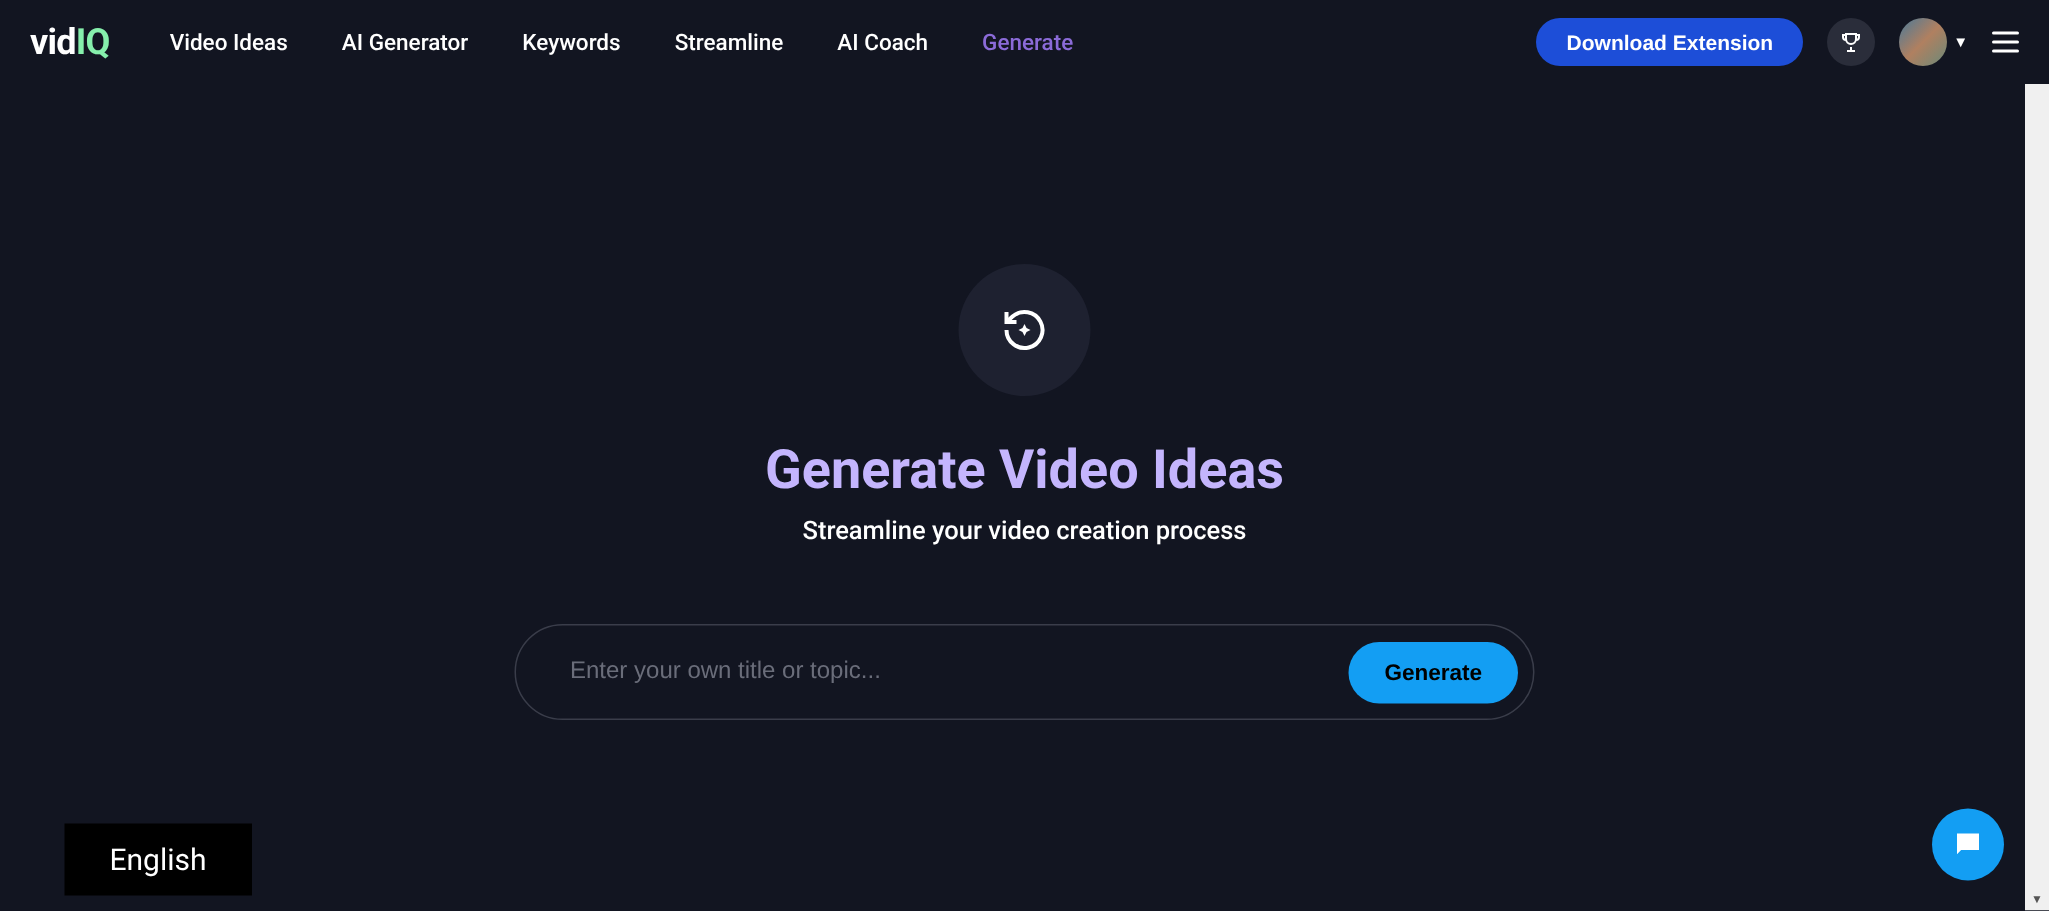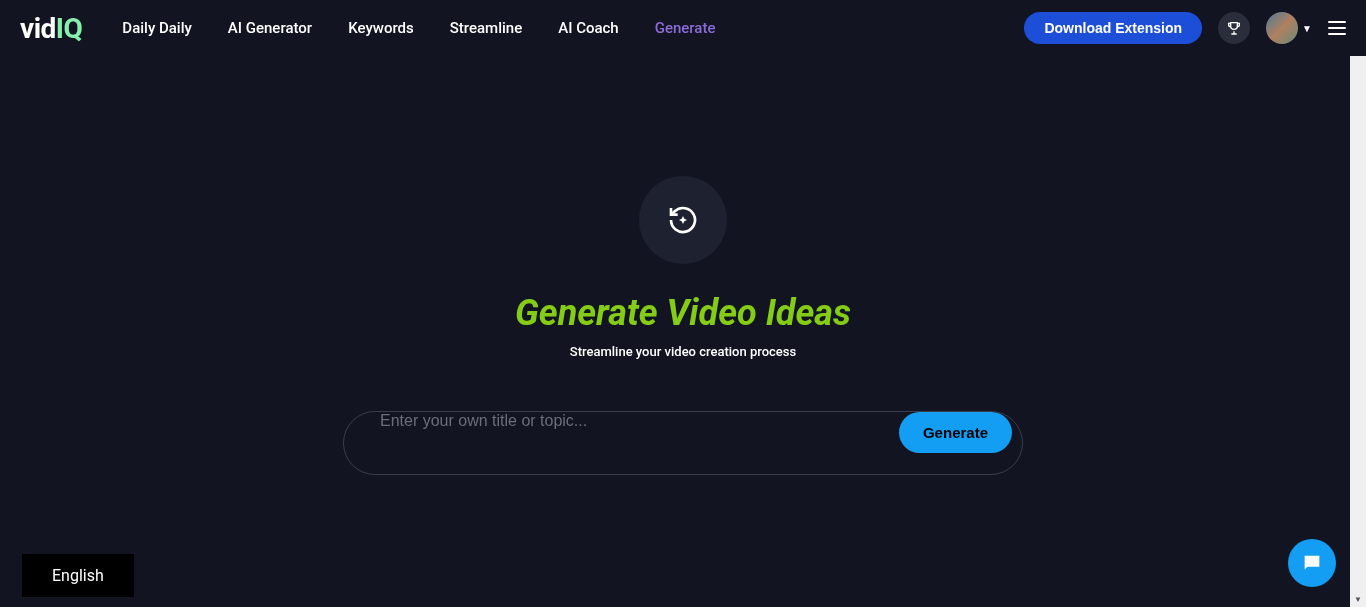--- a/index.html
+++ b/index.html
@@ -20,21 +20,21 @@
       display: flex;
       align-items: center;
       height: 56px;
       padding: 0 20px;
       background: #121521;
     }
     .logo {
       display: flex;
       align-items: center;
       font-weight: 700;
-      font-size: 28px;
+      font-size: 24px;
       letter-spacing: -0.5px;
       margin-right: 40px;
     }
     .logo-vid {
       color: #ffffff;
     }
     .logo-iq {
       color: #86efac;
     }
     .nav {
@@ -119,37 +119,36 @@
       border-radius: 50%;
       background: #1e2130;
       display: flex;
       align-items: center;
       justify-content: center;
       margin-bottom: 28px;
     }
     .heading {
       font-size: 36px;
       font-weight: 700;
-      color: #84cc16;
+      color: #c4b5fd;
       margin-bottom: 10px;
-      font-style: italic;
     }
     .subheading {
-      font-size: 13px;
+      font-size: 17px;
       font-weight: 500;
       color: #ffffff;
       margin-bottom: 52px;
     }
     .input-wrap {
       width: 680px;
       height: 64px;
       border: 1px solid #3a3d4a;
       border-radius: 32px;
       display: flex;
-      align-items: flex-start;
+      align-items: center;
       padding: 0 10px 0 36px;
       background: transparent;
     }
     .input-field {
       flex: 1;
       background: transparent;
       border: none;
       outline: none;
       color: #ffffff;
       font-size: 16px;
@@ -163,25 +162,25 @@
       border: none;
       border-radius: 22px;
       padding: 12px 24px;
       font-size: 15px;
       font-weight: 600;
       cursor: pointer;
     }
     .language-btn {
       position: absolute;
       bottom: 10px;
-      left: 22px;
+      left: 43px;
       background: #000000;
       color: #ffffff;
       padding: 12px 30px;
-      font-size: 16px;
+      font-size: 20px;
       cursor: pointer;
     }
     .chat-bubble {
       position: absolute;
       bottom: 20px;
       right: 30px;
       width: 48px;
       height: 48px;
       border-radius: 50%;
       background: #139ef3;
@@ -212,21 +211,21 @@
   </style>
 </head>
 <body>
 
 <div class="header">
   <div class="logo">
     <span class="logo-vid">vid</span>
       <span class="logo-iq">IQ</span>
   </div>
   <nav class="nav">
-    <a class="nav-item">Daily Daily</a>
+    <a class="nav-item">Video Ideas</a>
     <a class="nav-item active">AI Generator</a>
     <a class="nav-item">Keywords</a>
     <a class="nav-item">Streamline</a>
     <a class="nav-item">AI Coach</a>
     <a class="nav-item upgrade">Generate</a>
   </nav>
   <div class="header-right">
     <button class="download-btn">Download Extension</button>
     <div class="icon-btn">
       <svg width="16" height="16" viewBox="0 0 24 24" fill="none" stroke="#ffffff" stroke-width="2">

